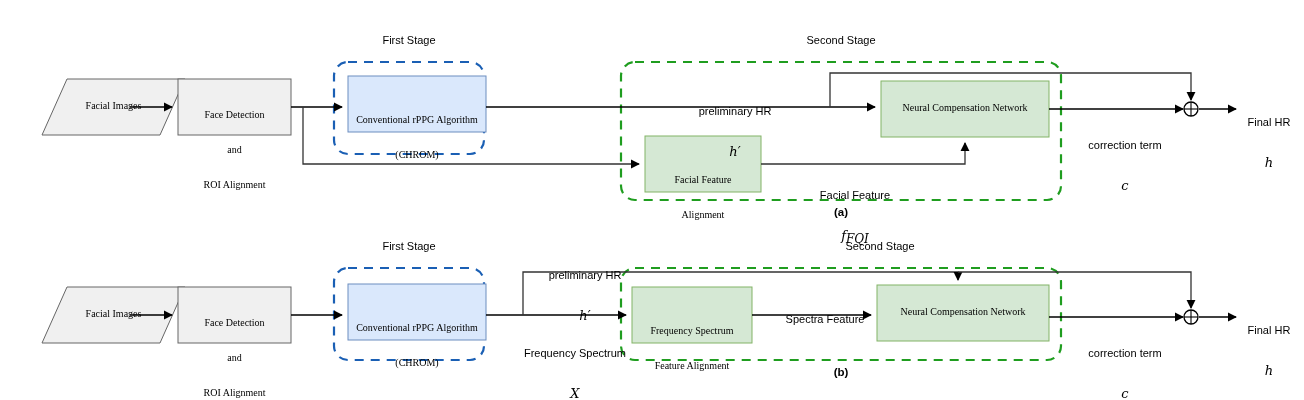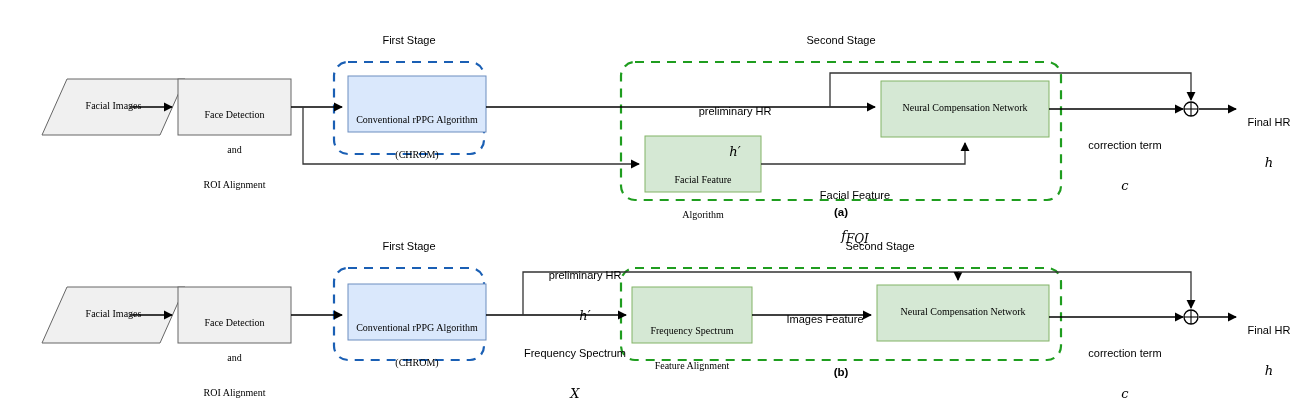--- a/index.html
+++ b/index.html
@@ -127,21 +127,21 @@
     <div>ROI Alignment</div>
   </div>
 
   <div class="box-label" style="left:348px; top:90px; width:138px;">
     <div>Conventional rPPG Algorithm</div>
     <div>(CHROM)</div>
   </div>
 
   <div class="box-label" style="left:645px; top:150px; width:116px;">
     <div>Facial Feature</div>
-    <div>Algorithm</div>
+    <div>Alignment</div>
   </div>
 
   <div class="box-label" style="left:881px; top:102px; width:168px;">Neural Compensation Network</div>
 
   <div class="edge-label" style="left:650px; top:79px; width:170px;">
     <div>preliminary HR</div>
     <div class="math">h′</div>
   </div>
 
   <div class="edge-label" style="left:770px; top:163px; width:170px;">
@@ -188,21 +188,21 @@
     <div>preliminary HR</div>
     <div class="math">h′</div>
   </div>
 
   <div class="edge-label" style="left:490px; top:321px; width:170px;">
     <div>Frequency Spectrum</div>
     <div class="math">X</div>
   </div>
 
   <div class="edge-label" style="left:755px; top:287px; width:140px;">
-    <div>Images Feature</div>
+    <div>Spectra Feature</div>
   </div>
 
   <div class="edge-label" style="left:1065px; top:321px; width:120px;">
     <div>correction term</div>
     <div class="math">c</div>
   </div>
 
   <div class="edge-label" style="left:1238px; top:298px; width:62px; text-align:center;">
     <div>Final HR</div>
     <div class="math">h</div>

